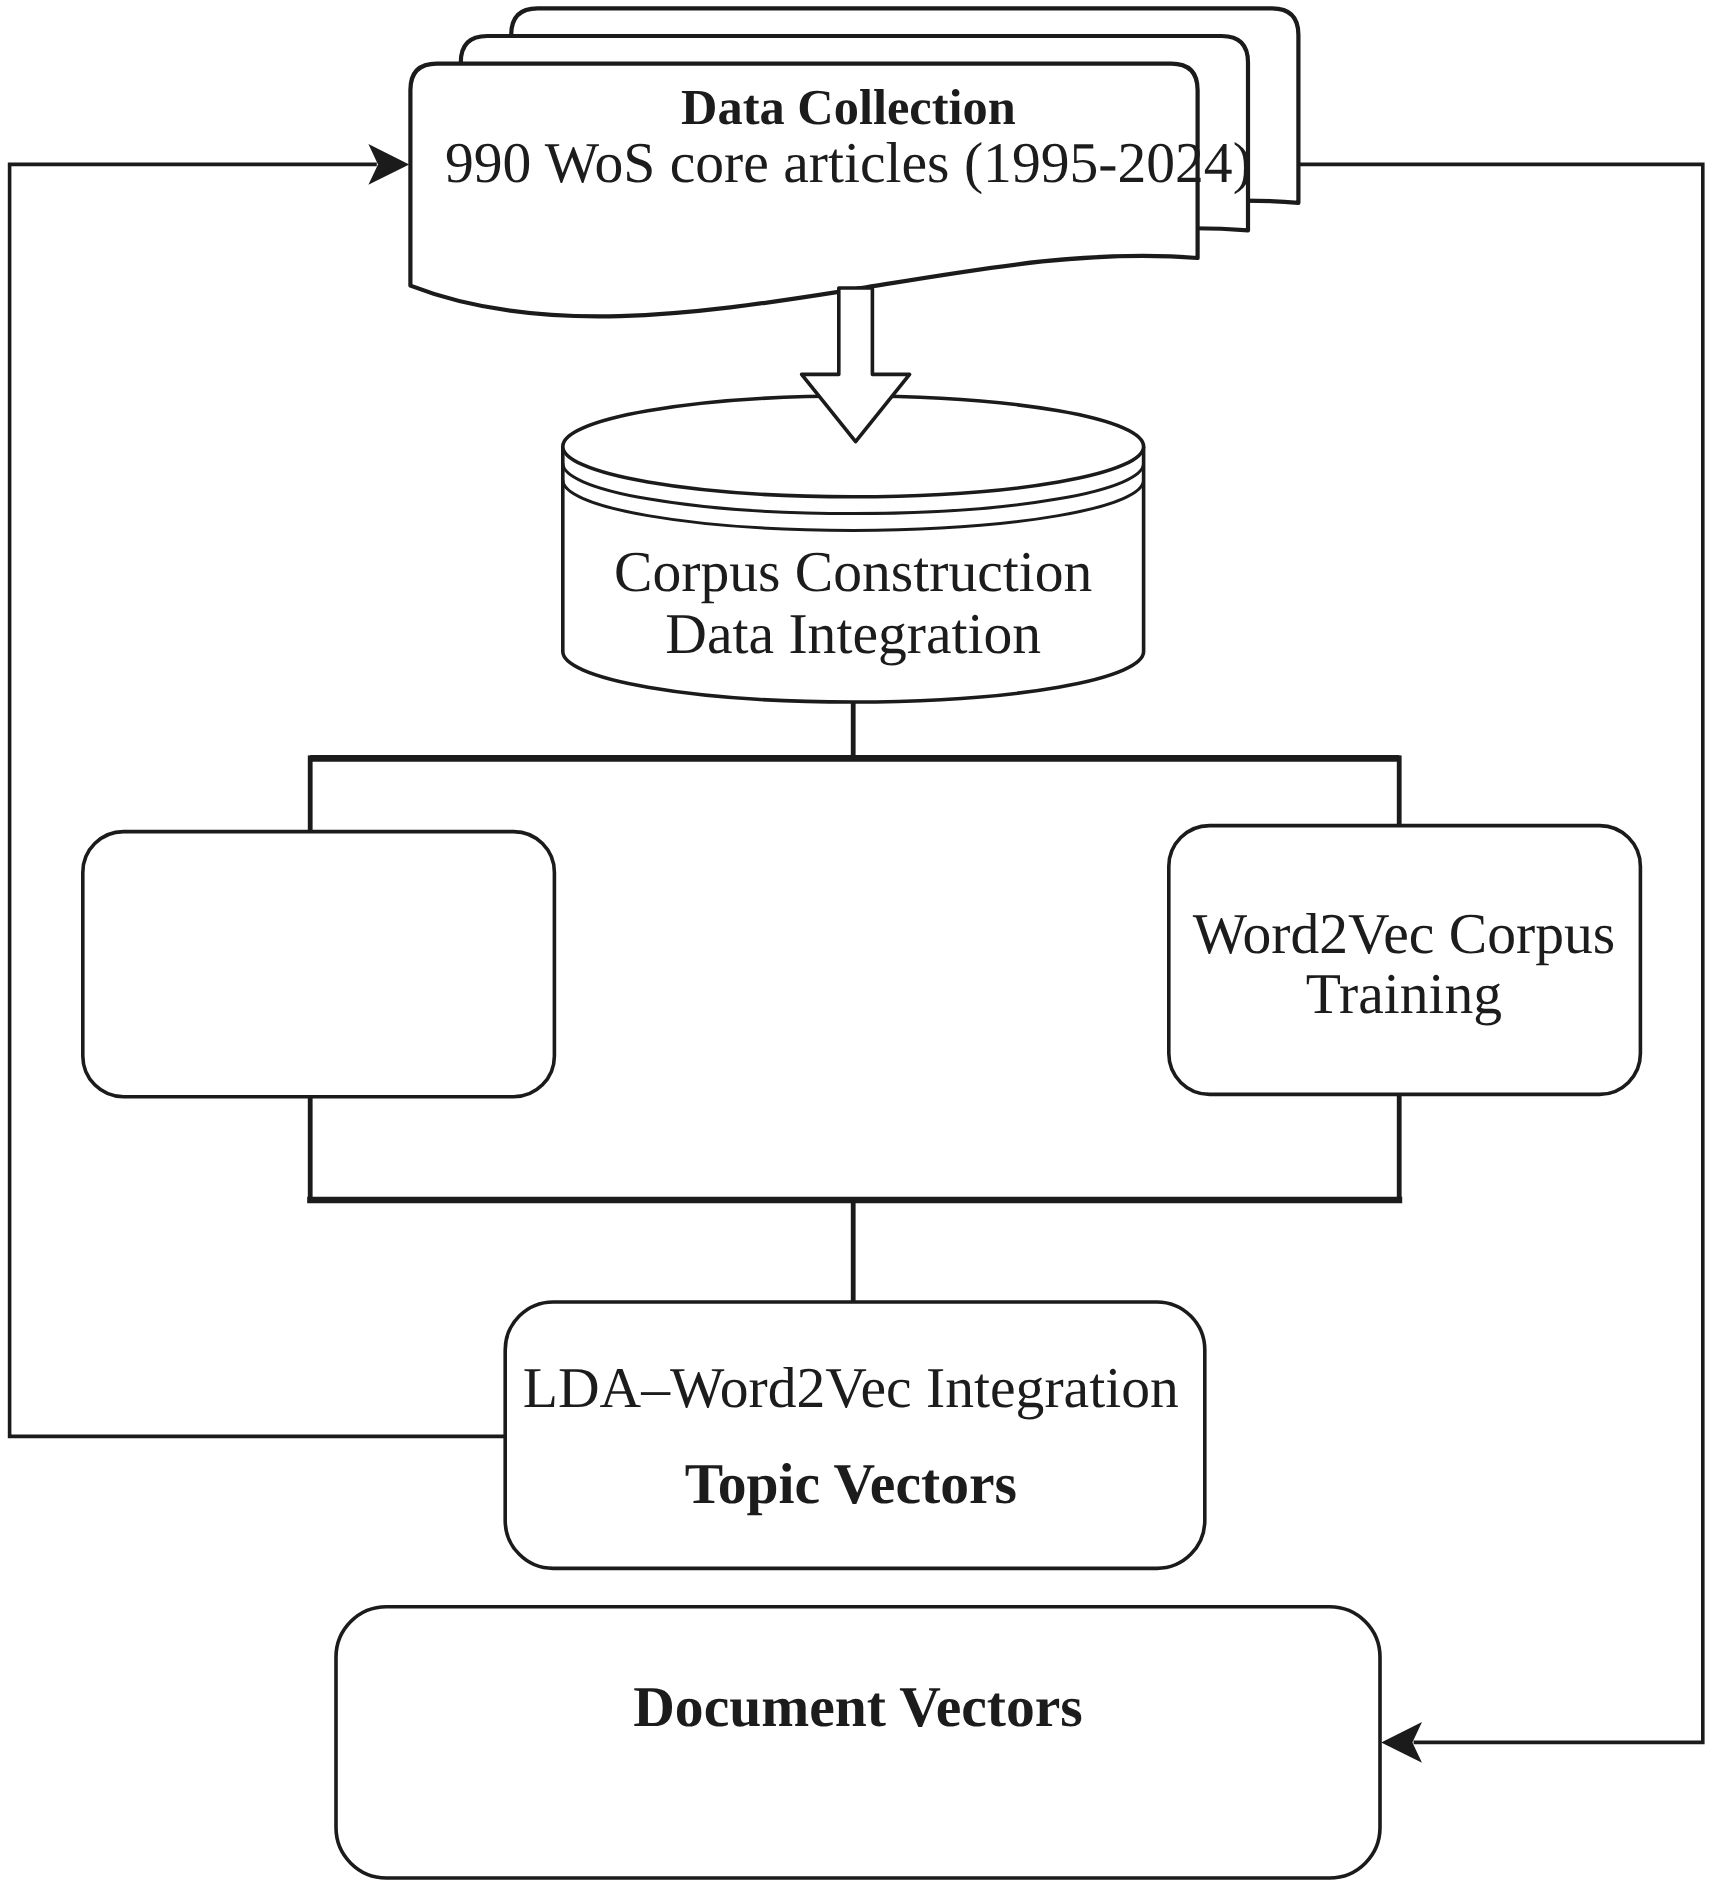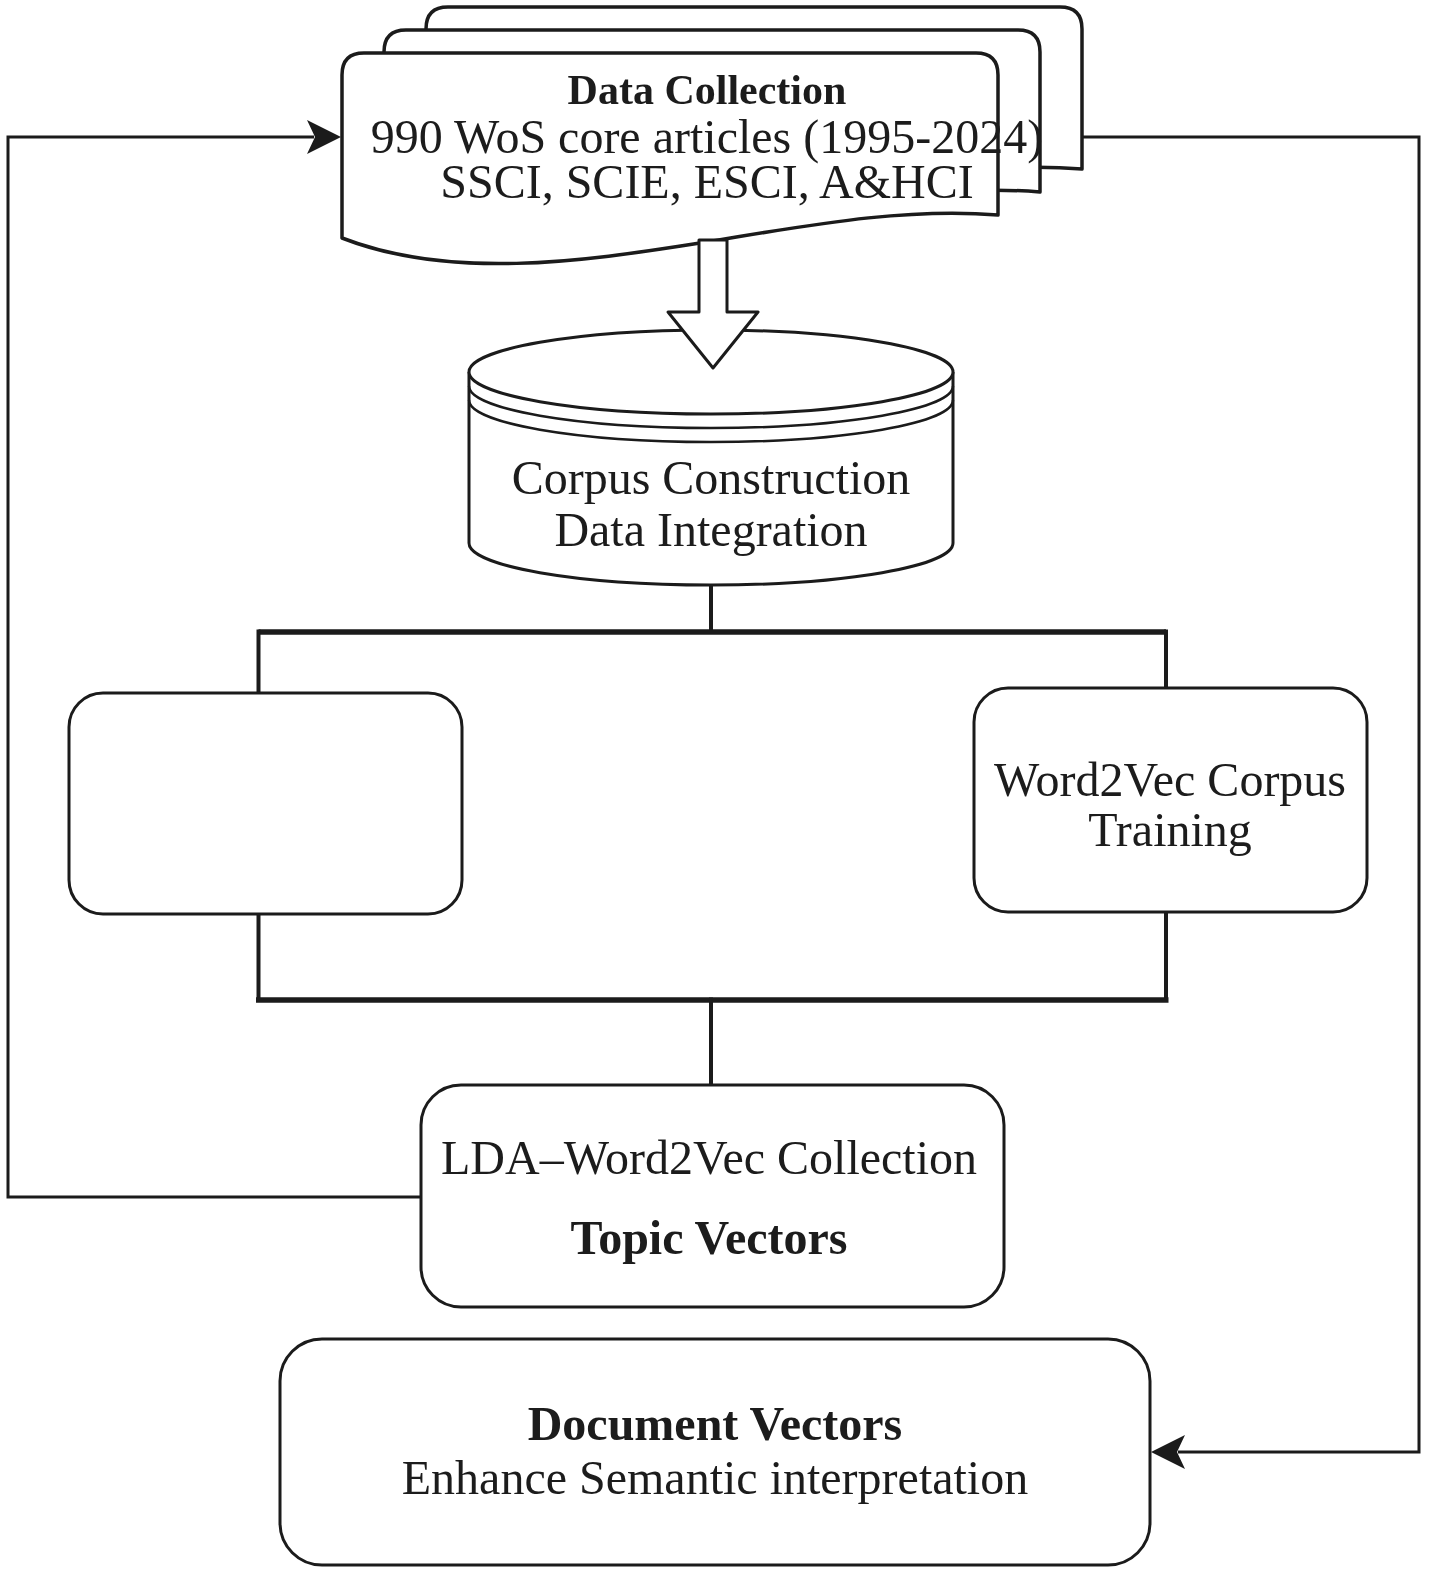--- a/index.html
+++ b/index.html
@@ -68,28 +68,26 @@
     <path class="line" stroke-width="4" d="M 711 997.5 L 711 1088"></path>
 
     <rect class="shape" stroke-width="3" x="69" y="693" width="393" height="221" rx="34" ry="34"></rect>
     <rect class="shape" stroke-width="3" x="974" y="688" width="393" height="224" rx="34" ry="34"></rect>
     <rect class="shape" stroke-width="3" x="421" y="1085" width="583" height="222" rx="40" ry="40"></rect>
     <rect class="shape" stroke-width="3" x="280" y="1339" width="870" height="226" rx="42" ry="42"></rect>
   </svg>
 
   <div class="t title bold" style="left:707px;  top:90px;">Data Collection</div>
   <div class="t" style="left:707px;  top:136px;">990 WoS core articles (1995-2024)</div>
-  <div class="t" style="left:707px;  top:181px;">SSCI, SCIE, ESCI, A&amp;HCI</div>
 
   <div class="t" style="left:711px;  top:477px;">Corpus Construction</div>
   <div class="t" style="left:711px;  top:529px;">Data Integration</div>
 
 
   <div class="t" style="left:1170px; top:779px;">Word2Vec Corpus</div>
   <div class="t" style="left:1170px; top:829px;text-align:right;">Training</div>
 
-  <div class="t" style="left:709px;  top:1157px;">LDA–Word2Vec Collection</div>
+  <div class="t" style="left:709px;  top:1157px;">LDA–Word2Vec Integration</div>
   <div class="t bold" style="left:709px; top:1237px;">Topic Vectors</div>
 
   <div class="t bold" style="left:715px; top:1423px;">Document Vectors</div>
-  <div class="t" style="left:715px; top:1477px;">Enhance Semantic interpretation</div>
 
 </div>
 
 </body></html>

